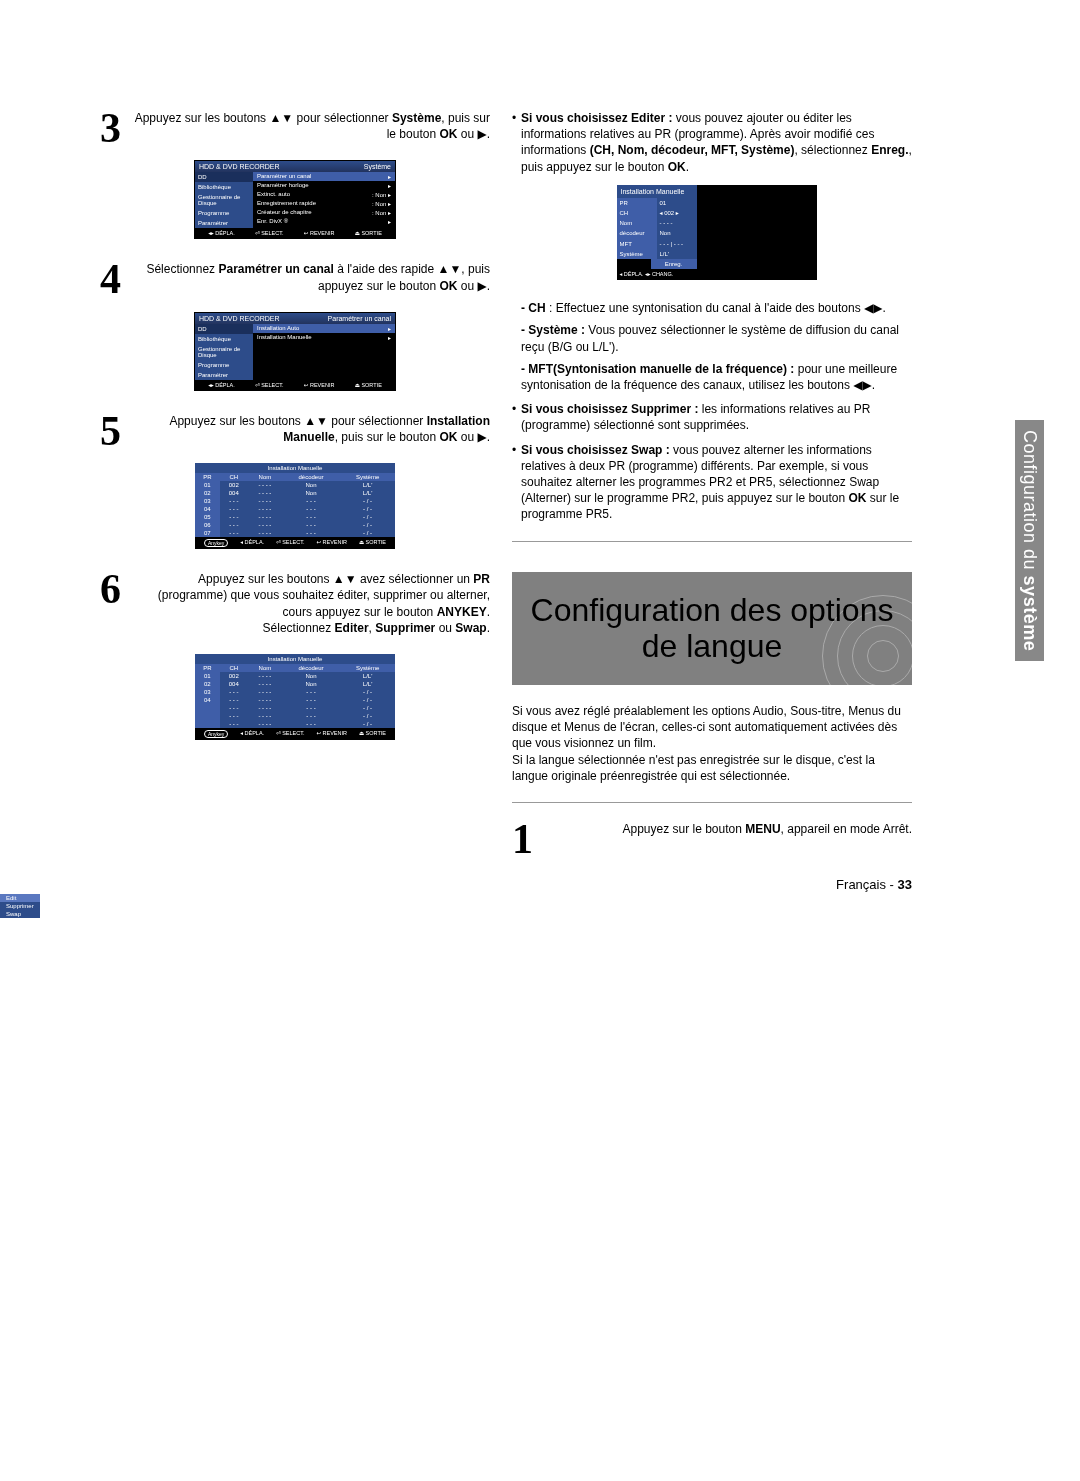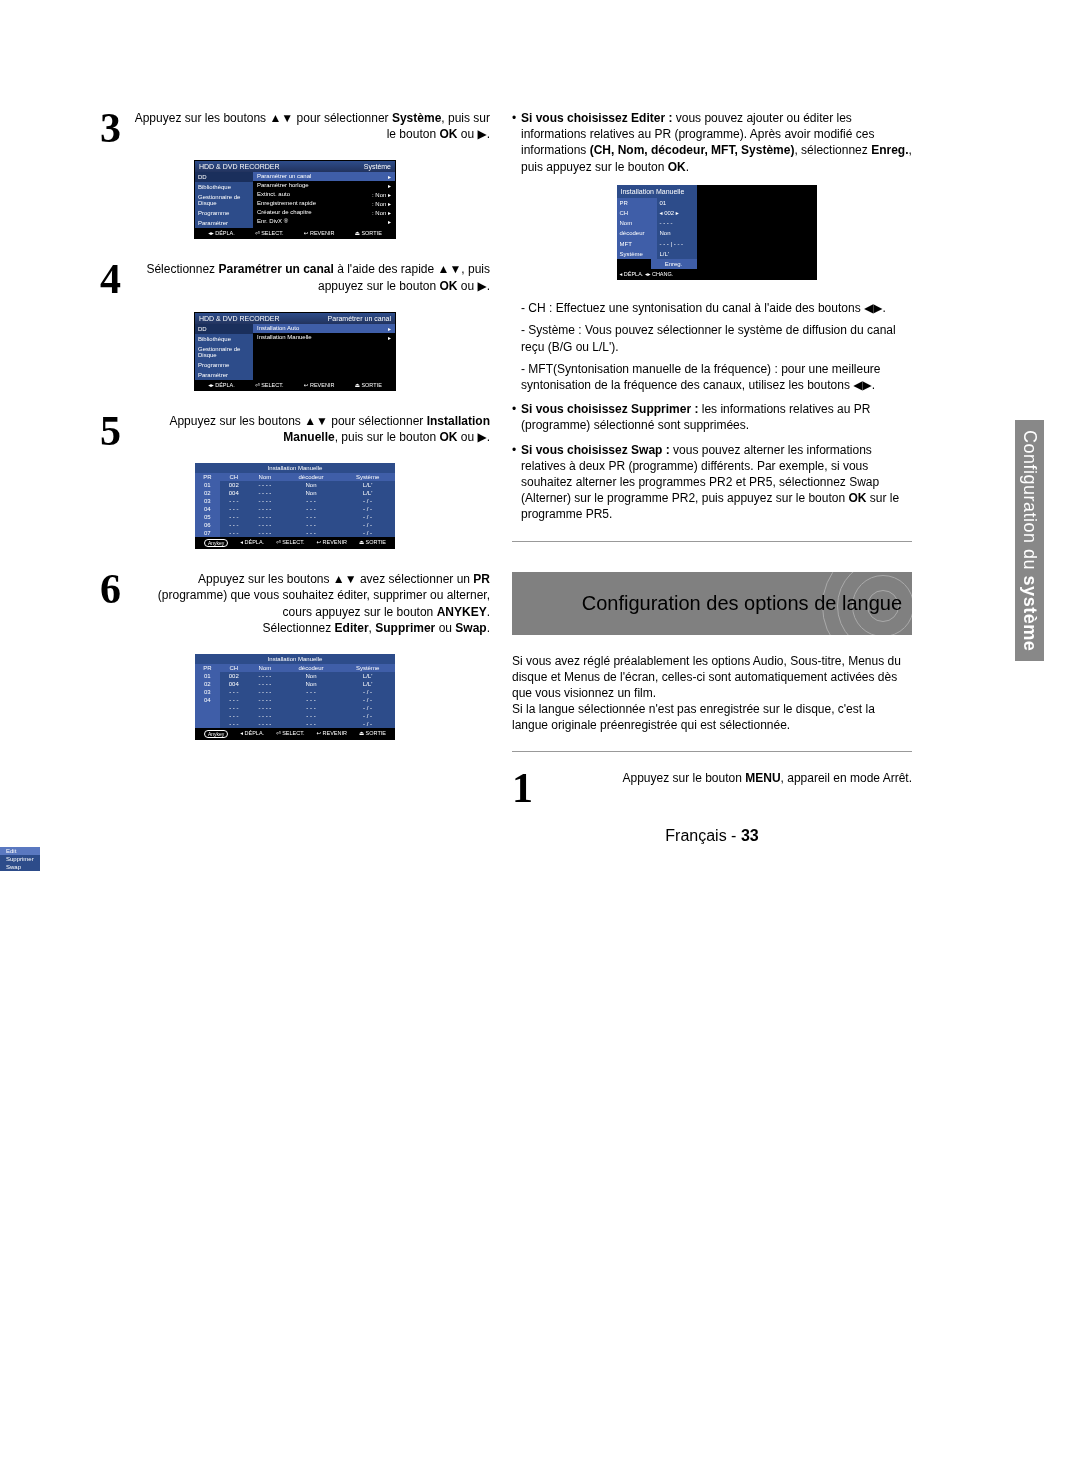--- a/index.html
+++ b/index.html
@@ -208,40 +208,40 @@
   .sublist {
     list-style: none;
     padding: 0;
     margin: 12px 0 0 0;
   }
   .sublist li {
     margin-bottom: 6px;
     line-height: 1.35;
   }
   .sublist li .tag {
-    font-weight: normal;
+    font-weight: bold;
   }
   hr.sep {
     border: none;
     border-top: 1px solid #999;
     margin: 18px 0;
   }
   .heading-box {
     background: #808080;
     color: #000;
     position: relative;
     padding: 20px 10px;
     margin: 30px 0 18px 0;
     overflow: hidden;
   }
   .heading-box h2 {
-    font-size: 20px;
+    font-size: 32px;
     font-weight: normal;
     margin: 0;
-    text-align: right;
+    text-align: center;
     line-height: 1.15;
     position: relative;
     z-index: 2;
   }
   .heading-box .rings {
     position: absolute;
     right: -30px;
     bottom: -30px;
     width: 120px;
     height: 120px;
@@ -265,23 +265,23 @@
     color: #fff;
     padding: 10px 4px;
     font-size: 18px;
     letter-spacing: 0.5px;
   }
   .lang-intro {
     line-height: 1.35;
     margin-bottom: 14px;
   }
   .footer {
-    text-align: center;
+    text-align: right;
     margin-top: 40px;
-    font-size: 16px;
+    font-size: 13px;
   }
   .footer b { font-weight: bold; }
   .glyph {
     font-family: Arial, sans-serif;
   }
 </style>
 </head>
 <body>
 
 <div class="page">

